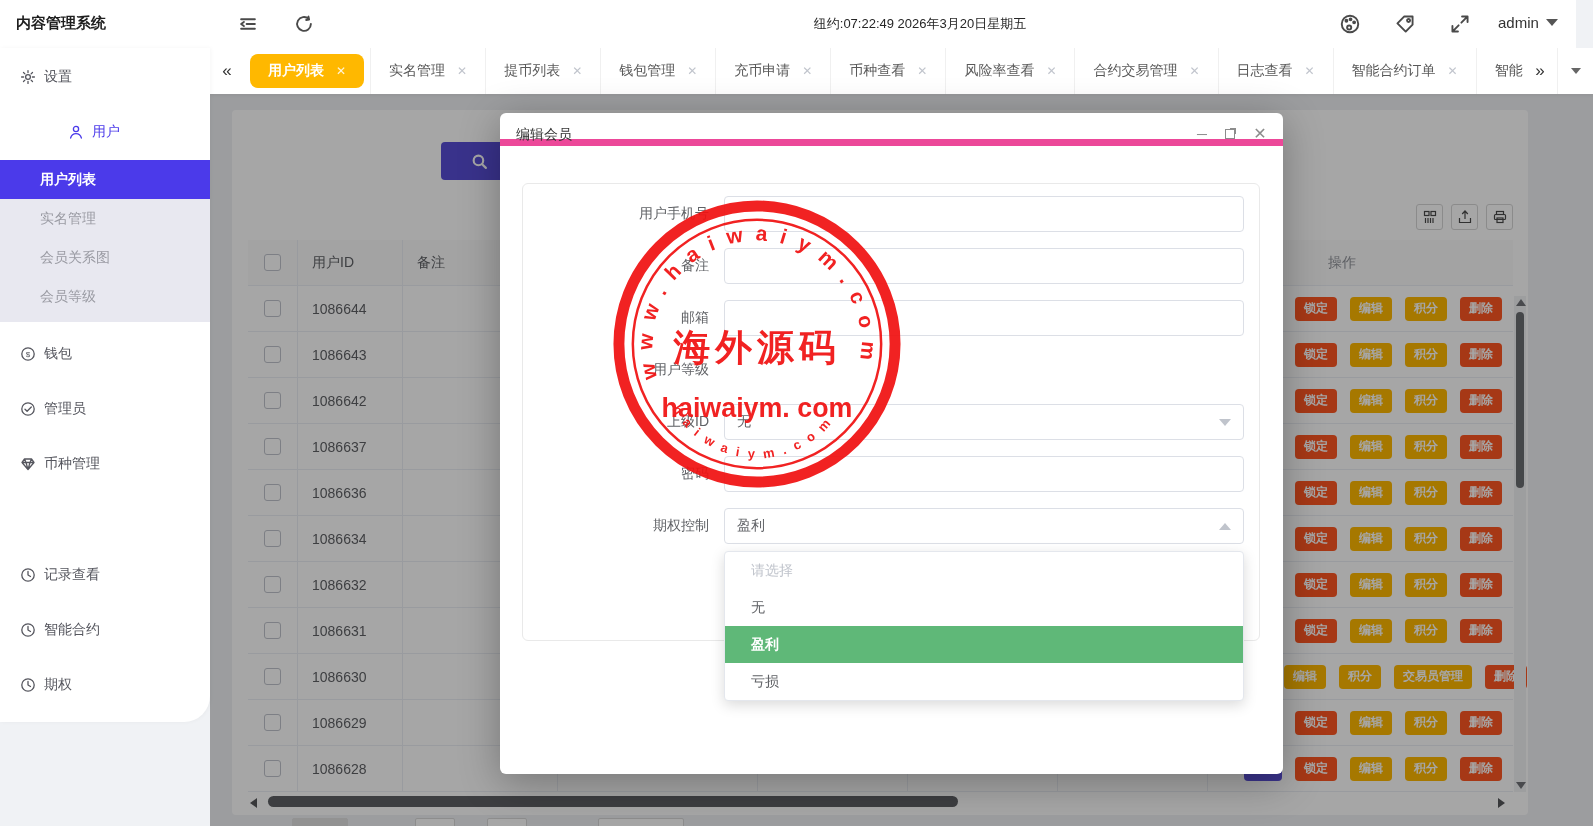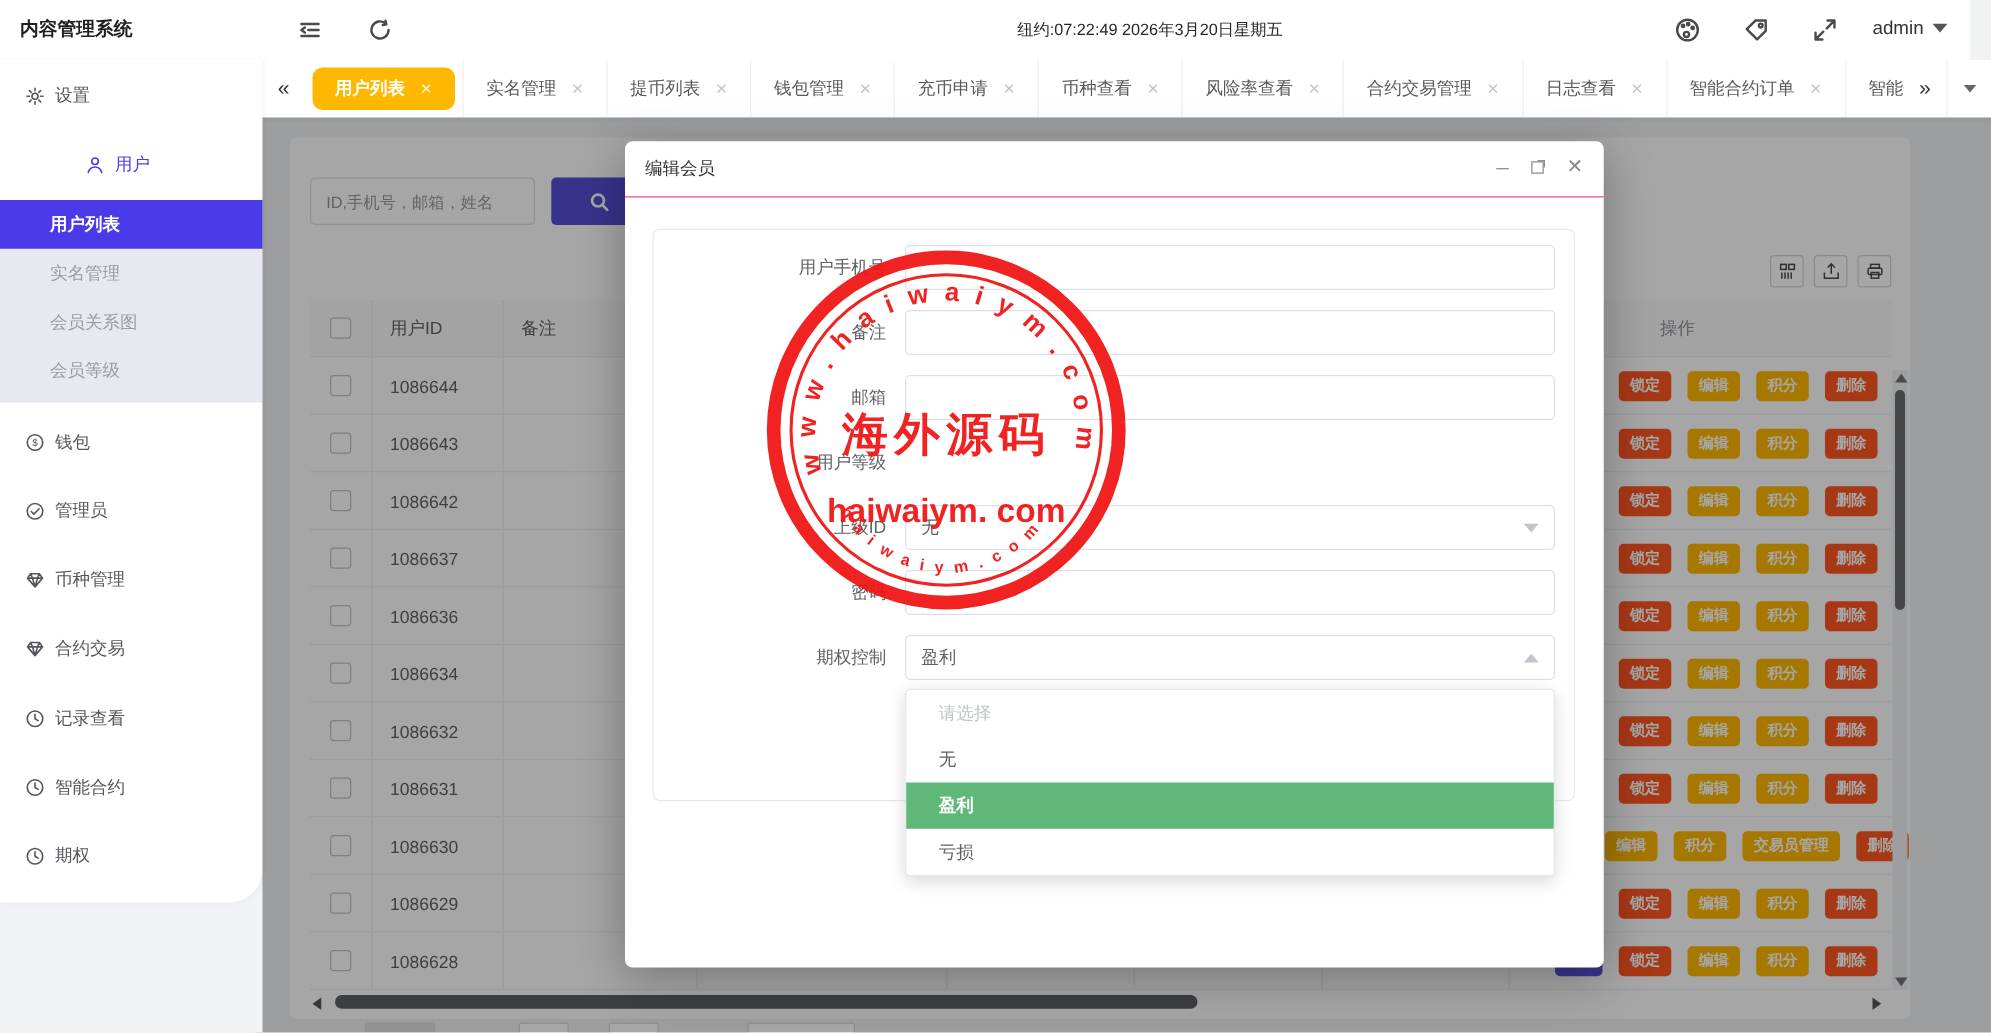--- a/index.html
+++ b/index.html
@@ -90,21 +90,21 @@
   .hsb-thumb { position:absolute; left:268px; top:796px; width:690px; height:11px; background:#5E6064; border-radius:6px; cursor:pointer; }
   .pg-box { position:absolute; top:818px; height:14px; background:#fff; border:1px solid #D9D9D9; border-radius:2px; }
   .pg-box.fill { background:#E0E0E0; border-color:#E0E0E0; }
 
   
   .overlay { position:absolute; left:210px; top:94px; width:1383px; height:732px; background:rgba(0,0,0,.35); z-index:10; }
 
   
   .modal { position:absolute; left:500px; top:113px; width:783px; height:661px; background:#fff; border-radius:6px;
     z-index:20; box-shadow:0 8px 40px rgba(0,0,0,.3); }
-  .modal-hd { position:relative; height:45px; border-bottom:1px solid #ec4899; }
+  .modal-hd { position:relative; height:33px; border-bottom:7px solid #ec4899; }
   .modal-title { position:absolute; left:16px; top:13px; font-size:14px; color:#333; }
   .win-ctl { position:absolute; top:12px; width:18px; height:18px; color:#8c8c8c; font-size:14px; text-align:center; line-height:18px; cursor:pointer; }
   .win-ctl.min { right:72px; font-weight:bold; }
   .win-ctl.max { right:44px; }
   .win-ctl.max .bx { display:inline-block; width:10px; height:10px; border:1.5px solid #8c8c8c; margin-top:3px; position:relative; }
   .win-ctl.max .bx::after { content:""; position:absolute; right:-2px; top:-2px; width:5px; height:5px; border-top:1.5px solid #8c8c8c; border-right:1.5px solid #8c8c8c; }
   .win-ctl.close { right:14px; font-size:16px; }
   .inner-panel { position:absolute; left:22px; top:70px; width:738px; height:458px; border:1px solid #E9E9E9; border-radius:6px; }
   .f-row { position:absolute; left:0; width:783px; height:36px; }
   .f-label { position:absolute; left:89px; top:9px; width:120px; text-align:right; font-size:14px; color:#606266; }
@@ -221,21 +221,20 @@
     <div class="tab-chev">»</div>
     <div class="tab-dd">
         <span class="caret-dn2"></span>
       </div>
   </div>
 
   <div class="content-bg">
     <div class="card" style="position:absolute;left:22px;top:16px;"></div>
   </div>
 
-  <input class="search-input" placeholder="ID,手机号，邮箱，姓名" style="">
   <button class="search-btn">
     <svg viewBox="0 0 16 16">
         <circle cx="7" cy="7" r="4.5"></circle>
         <path d="M10.5 10.5L14 14"></path>
       </svg>
   </button>
 
   <div class="tool-btn" style="left:1416px">
     <svg viewBox="0 0 16 16">
         <rect x="2.5" y="2.5" width="4.5" height="4"></rect>
@@ -514,26 +513,20 @@
             <circle cx="8" cy="8" r="6.2"></circle>
             <path d="M5 8.2l2.1 2.1L11.3 6"></path>
           </svg></span>
       <span class="lb">管理员</span>
     </div>
     <div class="snav-item" style="top:399px">
       <span class="ic"><svg viewBox="0 0 16 16">
             <path d="M4.5 3h7L14 6.5 8 13.5 2 6.5zM2 6.5h12M6 6.5l2 7 2-7M4.5 3L6 6.5M11.5 3L10 6.5"></path>
           </svg></span>
       <span class="lb">币种管理</span>
-    </div>
-    <div class="snav-item" style="top:454px">
-      <span class="ic"><svg viewBox="0 0 16 16">
-            <path d="M4.5 3h7L14 6.5 8 13.5 2 6.5zM2 6.5h12M6 6.5l2 7 2-7M4.5 3L6 6.5M11.5 3L10 6.5"></path>
-          </svg></span>
-      <span class="lb">合约交易</span>
     </div>
     <div class="snav-item" style="top:510px">
       <span class="ic"><svg viewBox="0 0 16 16">
             <circle cx="8" cy="8" r="6.2"></circle>
             <path d="M8 4.5V8l2.5 1.5"></path>
           </svg></span>
       <span class="lb">记录查看</span>
     </div>
     <div class="snav-item" style="top:565px">
       <span class="ic"><svg viewBox="0 0 16 16">

